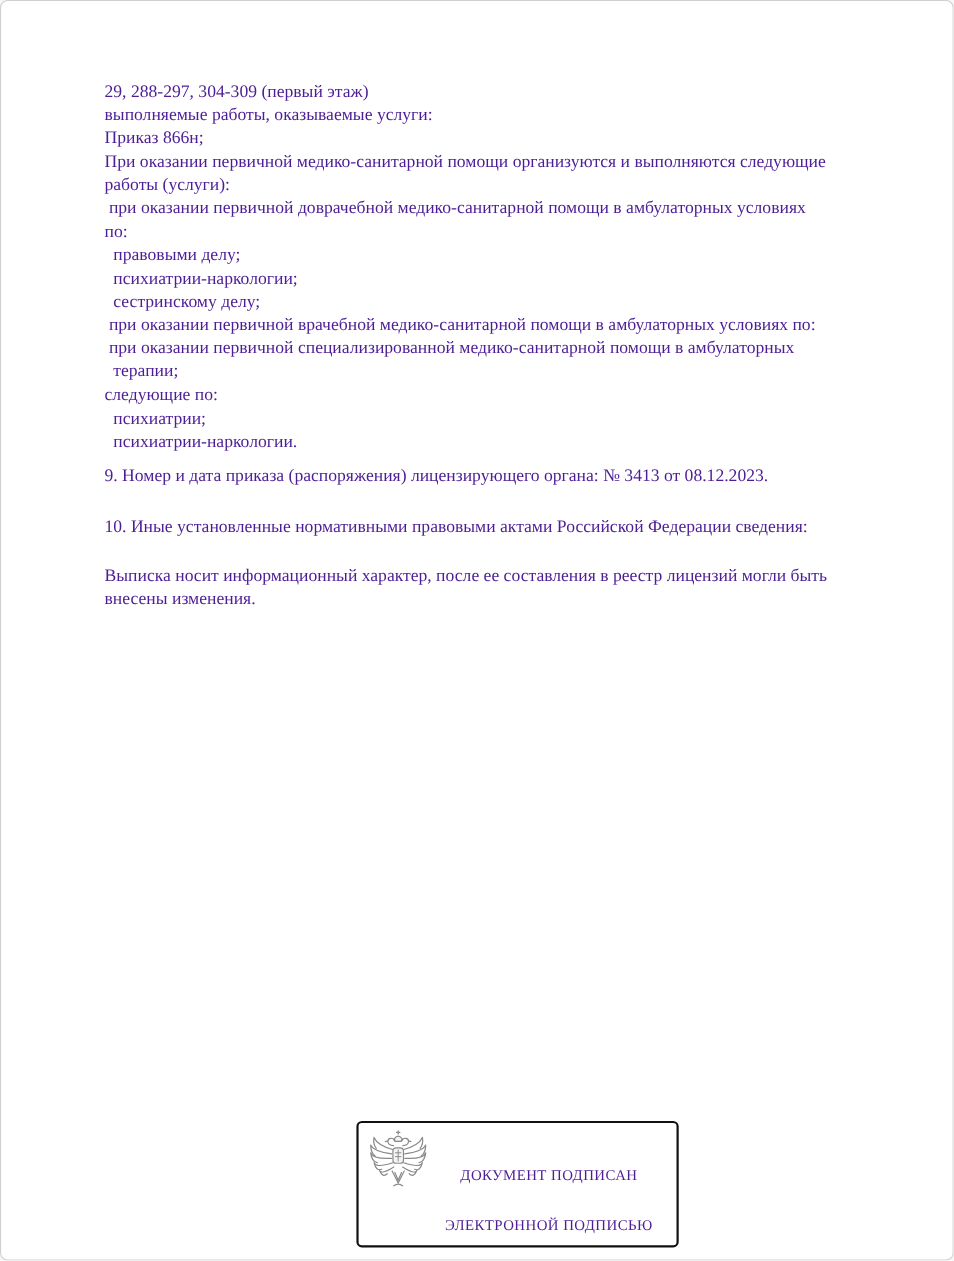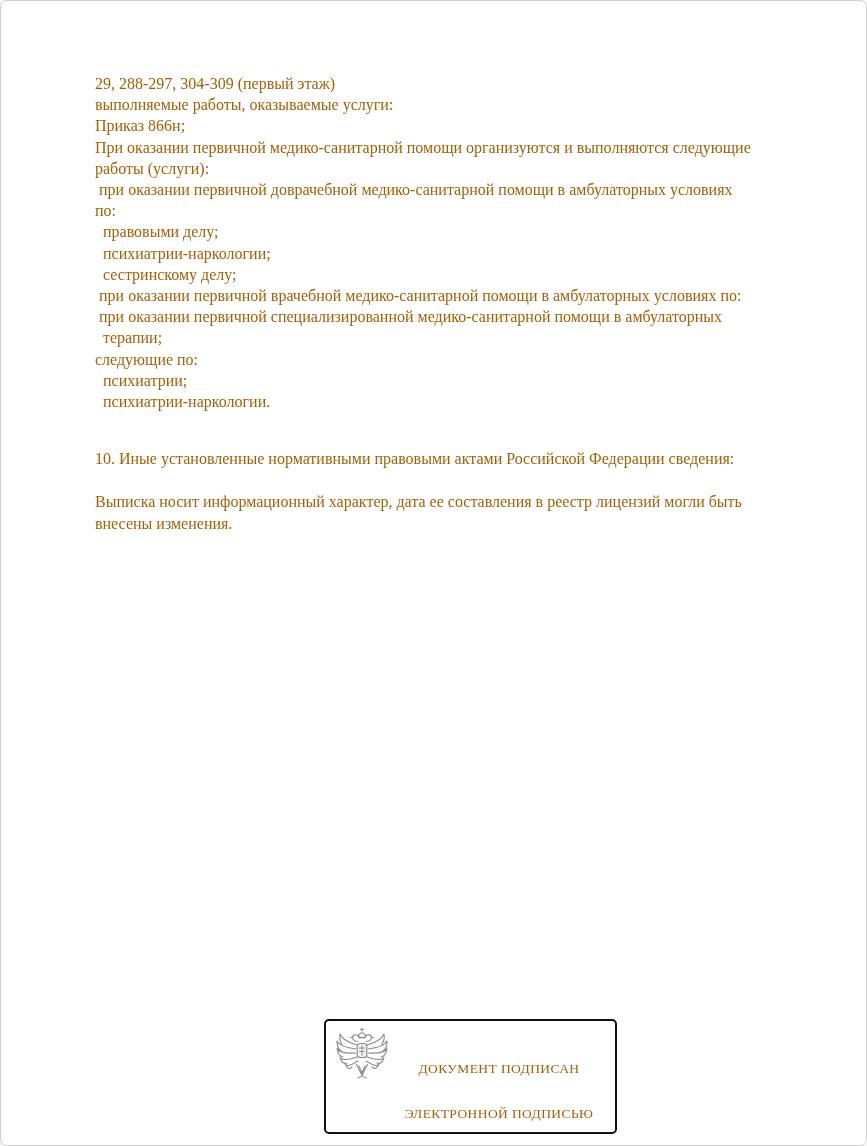--- a/index.html
+++ b/index.html
@@ -6,21 +6,21 @@
   .page {
     position: relative;
     width: 867px;
     height: 1146px;
     box-sizing: border-box;
     background: #ffffff;
     border: 1px solid #cfcfcf;
     border-radius: 7px;
     overflow: hidden;
     font-family: "Liberation Serif", "DejaVu Serif", serif;
-    color: #a16207;
+    color: #4c1d95;
   }
   .doc-body {
     position: absolute;
     top: 72px;
     left: 94px;
     right: 40px;
     font-size: 16px;
     line-height: 21.2px;
   }
   .ln {
@@ -76,24 +76,25 @@
     <div class="ln">  правовыми делу;</div>
     <div class="ln">  психиатрии-наркологии;</div>
     <div class="ln">  сестринскому делу;</div>
     <div class="ln"> при оказании первичной врачебной медико-санитарной помощи в амбулаторных условиях по:</div>
     <div class="ln"> при оказании первичной специализированной медико-санитарной помощи в амбулаторных</div>
     <div class="ln">  терапии;</div>
     <div class="ln">следующие по:</div>
     <div class="ln">  психиатрии;</div>
     <div class="ln">  психиатрии-наркологии.</div>
     <div class="spacer-a"></div>
+    <div class="ln">9. Номер и дата приказа (распоряжения) лицензирующего органа: № 3413 от 08.12.2023.</div>
     <div class="spacer-b"></div>
     <div class="ln">10. Иные установленные нормативными правовыми актами Российской Федерации сведения:</div>
     <div class="spacer-c"></div>
-    <div class="ln">Выписка носит информационный характер, дата ее составления в реестр лицензий могли быть</div>
+    <div class="ln">Выписка носит информационный характер, после ее составления в реестр лицензий могли быть</div>
     <div class="ln">внесены изменения.</div>
   </div>
 
   <div class="stamp">
     <div class="stamp-head">
       <svg class="eagle" viewBox="0 0 54 56" aria-hidden="true">
         <g stroke="#8a8a8a" fill="none" stroke-width="1.1" stroke-linecap="round" stroke-linejoin="round">
           <path d="M27 2 v3 M25.5 3.5 h3"></path>
           <path d="M23.5 9 q3.5 -4.5 7 0 l-0.7 2.6 h-5.6 z" fill="#f2f2f2"></path>
           <path d="M22.8 15.5 q-5 -0.5 -5.2 -3.8 q-0.1 -2.7 2.6 -2.9 q2.8 -0.2 3.4 2.4 M17.6 11.2 l-2.2 0.6"></path>

